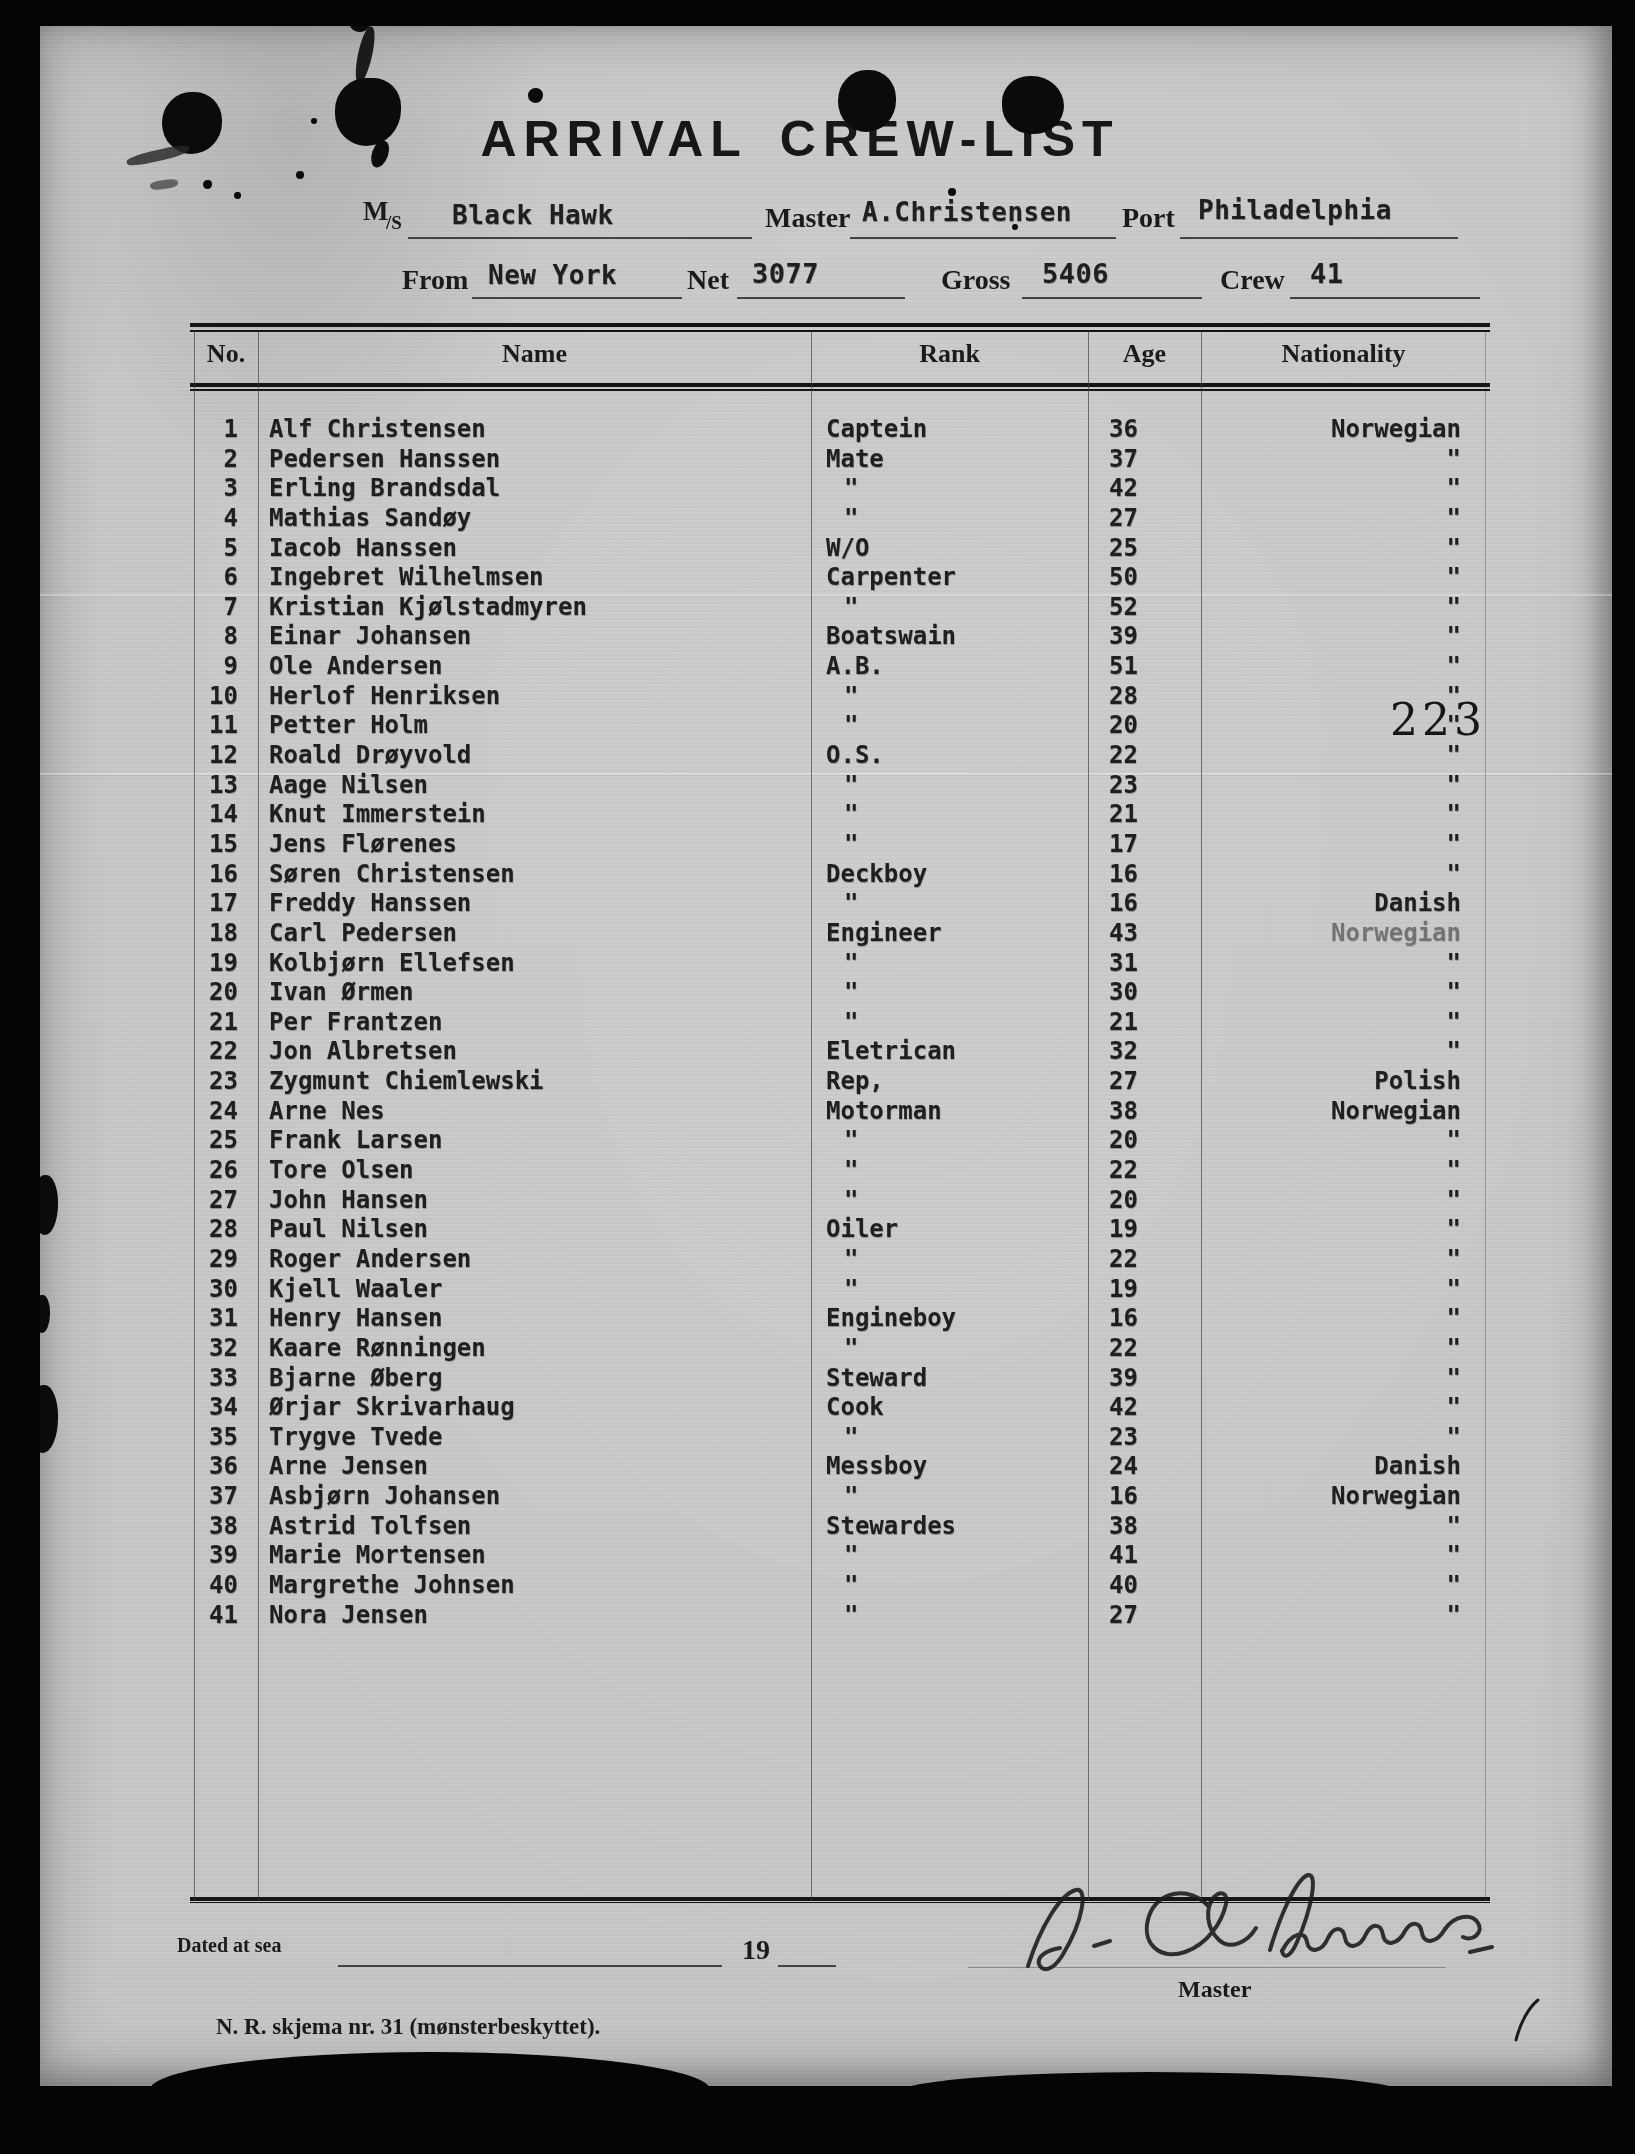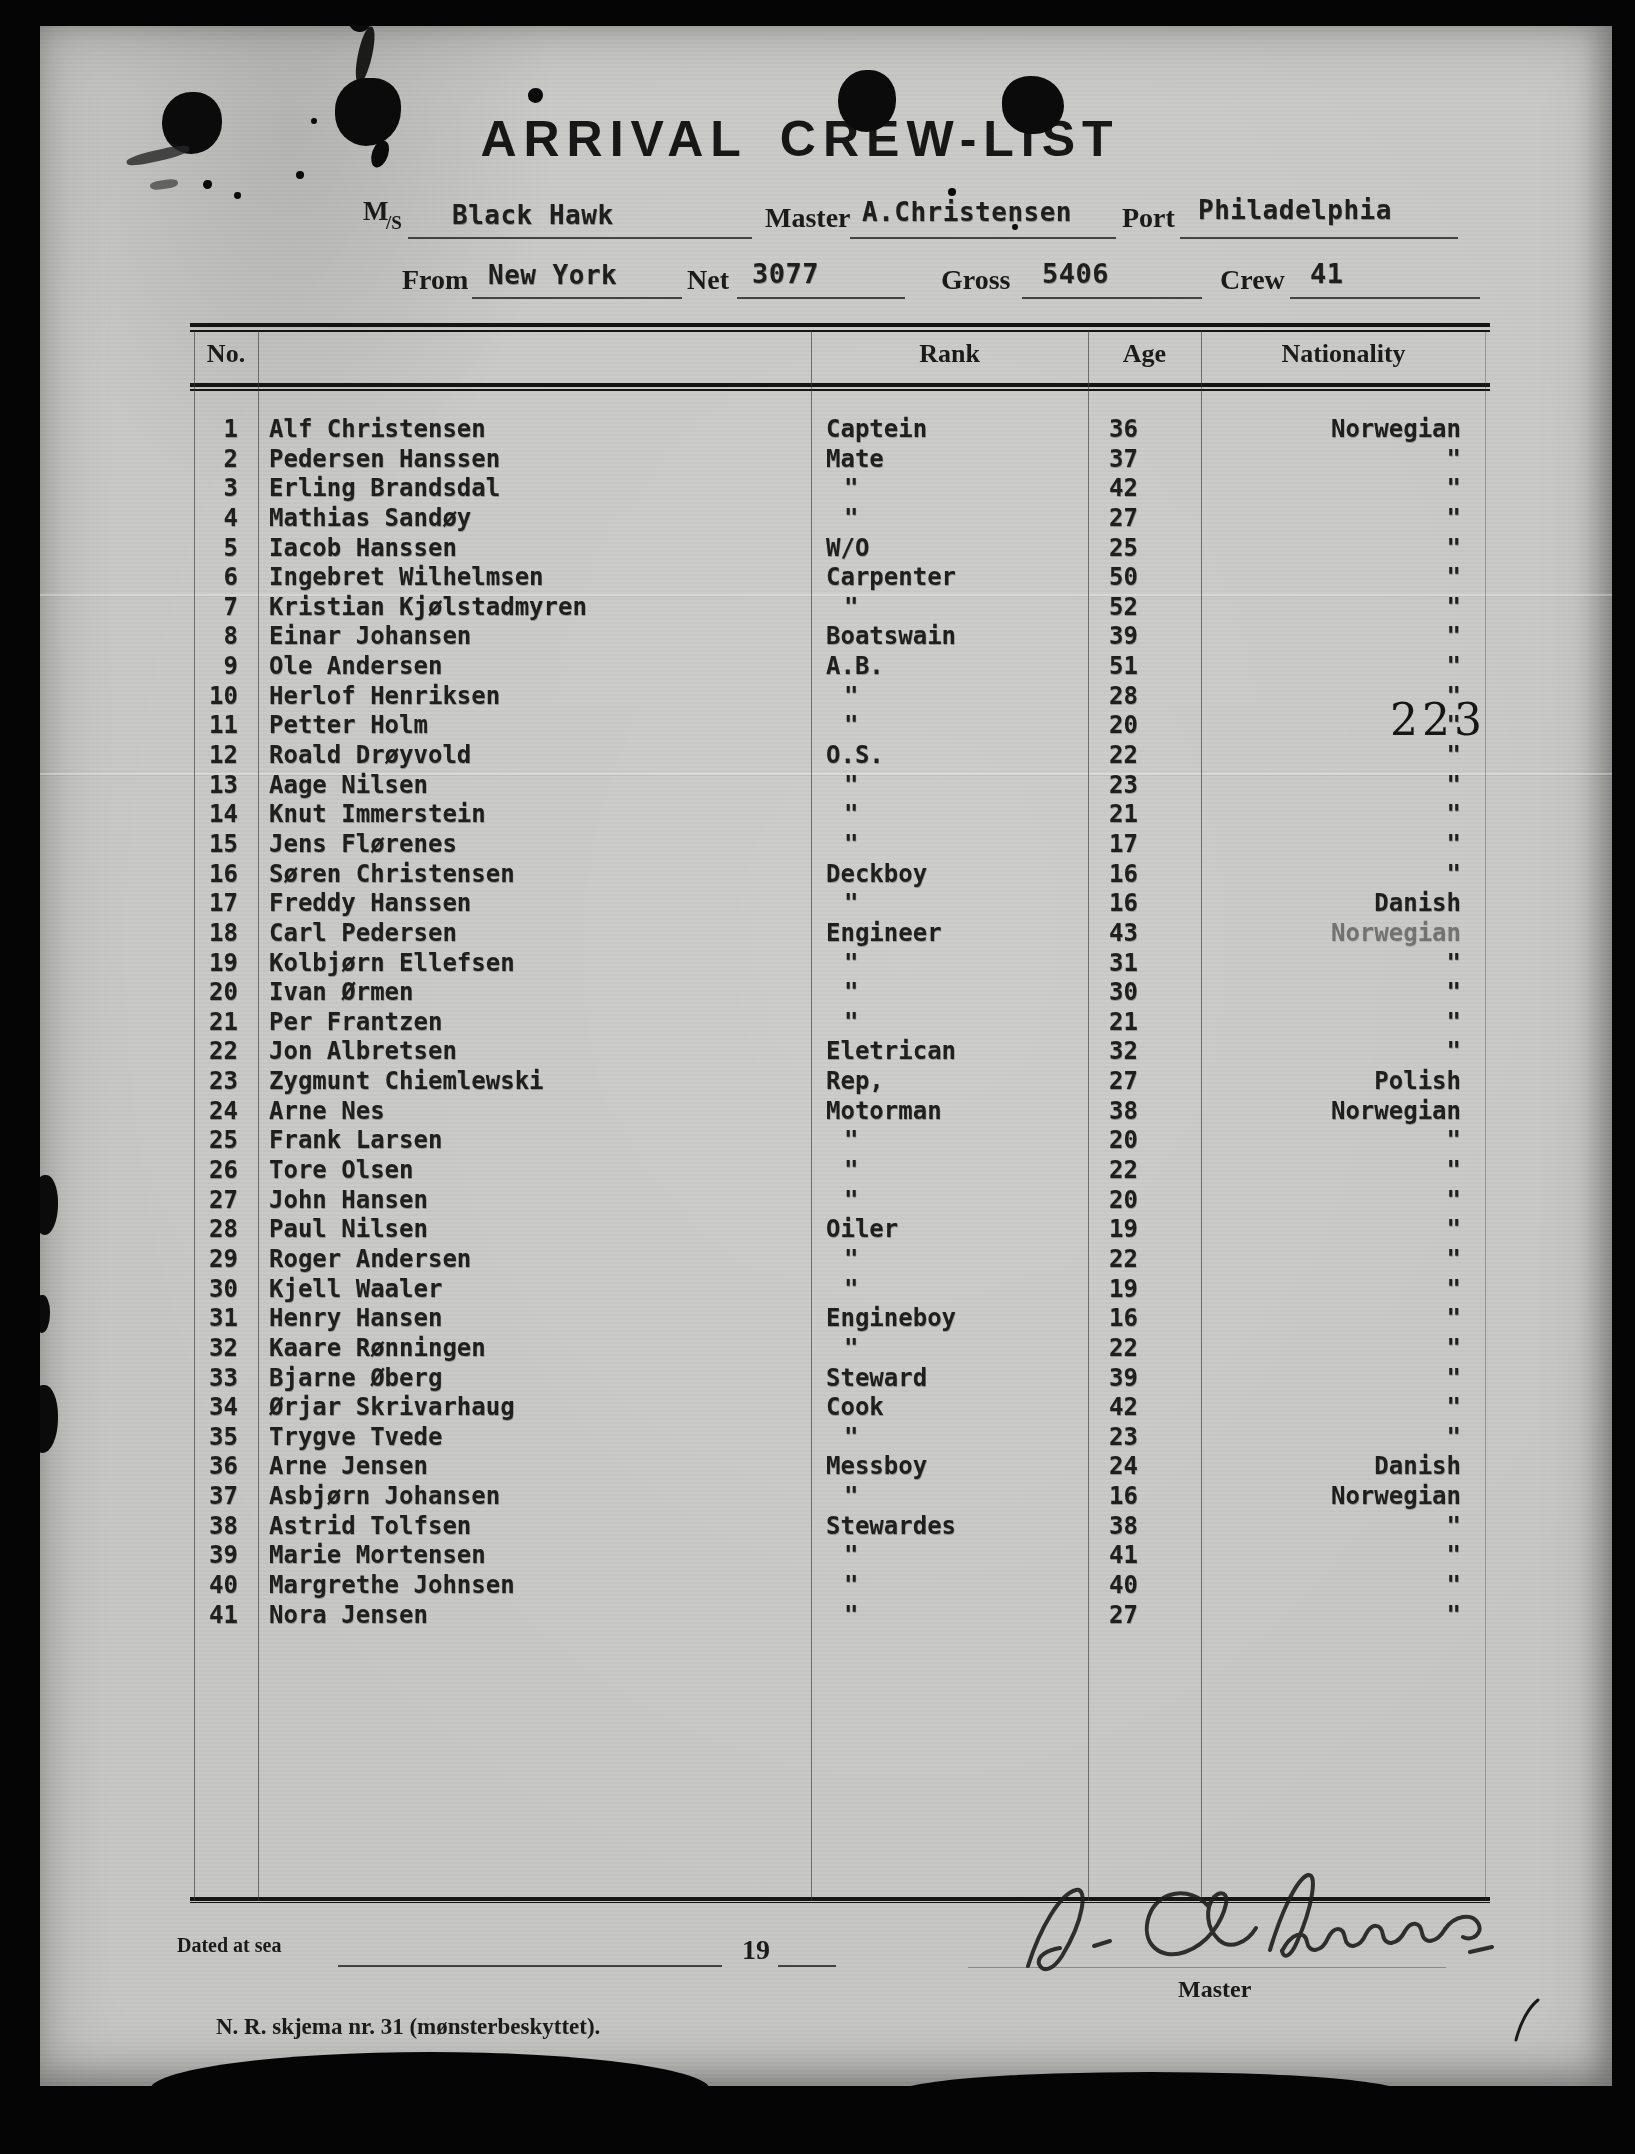--- a/index.html
+++ b/index.html
@@ -113,20 +113,21 @@
     <div class="hline" style="top:1579px;height:1px"></div>
 
     <div class="vline" style="left:0"></div>
     <div class="vline" style="left:64px"></div>
     <div class="vline" style="left:617px"></div>
     <div class="vline" style="left:894px"></div>
     <div class="vline" style="left:1007px"></div>
     <div class="vline" style="left:1291px;opacity:.35"></div>
 
     <div class="thead-cell" style="left:0;width:64px">No.</div>
+    <div class="thead-cell" style="left:64px;width:553px">Name</div>
     <div class="thead-cell" style="left:617px;width:277px">Rank</div>
     <div class="thead-cell" style="left:894px;width:113px">Age</div>
     <div class="thead-cell" style="left:1007px;width:285px">Nationality</div>
 
     <div class="crew-rows">
         <div class="crew-row">
           <div class="cell cell-no">1</div>
           <div class="cell cell-name">Alf Christensen</div>
           <div class="cell cell-rank">Captein</div>
           <div class="cell cell-age">36</div>

